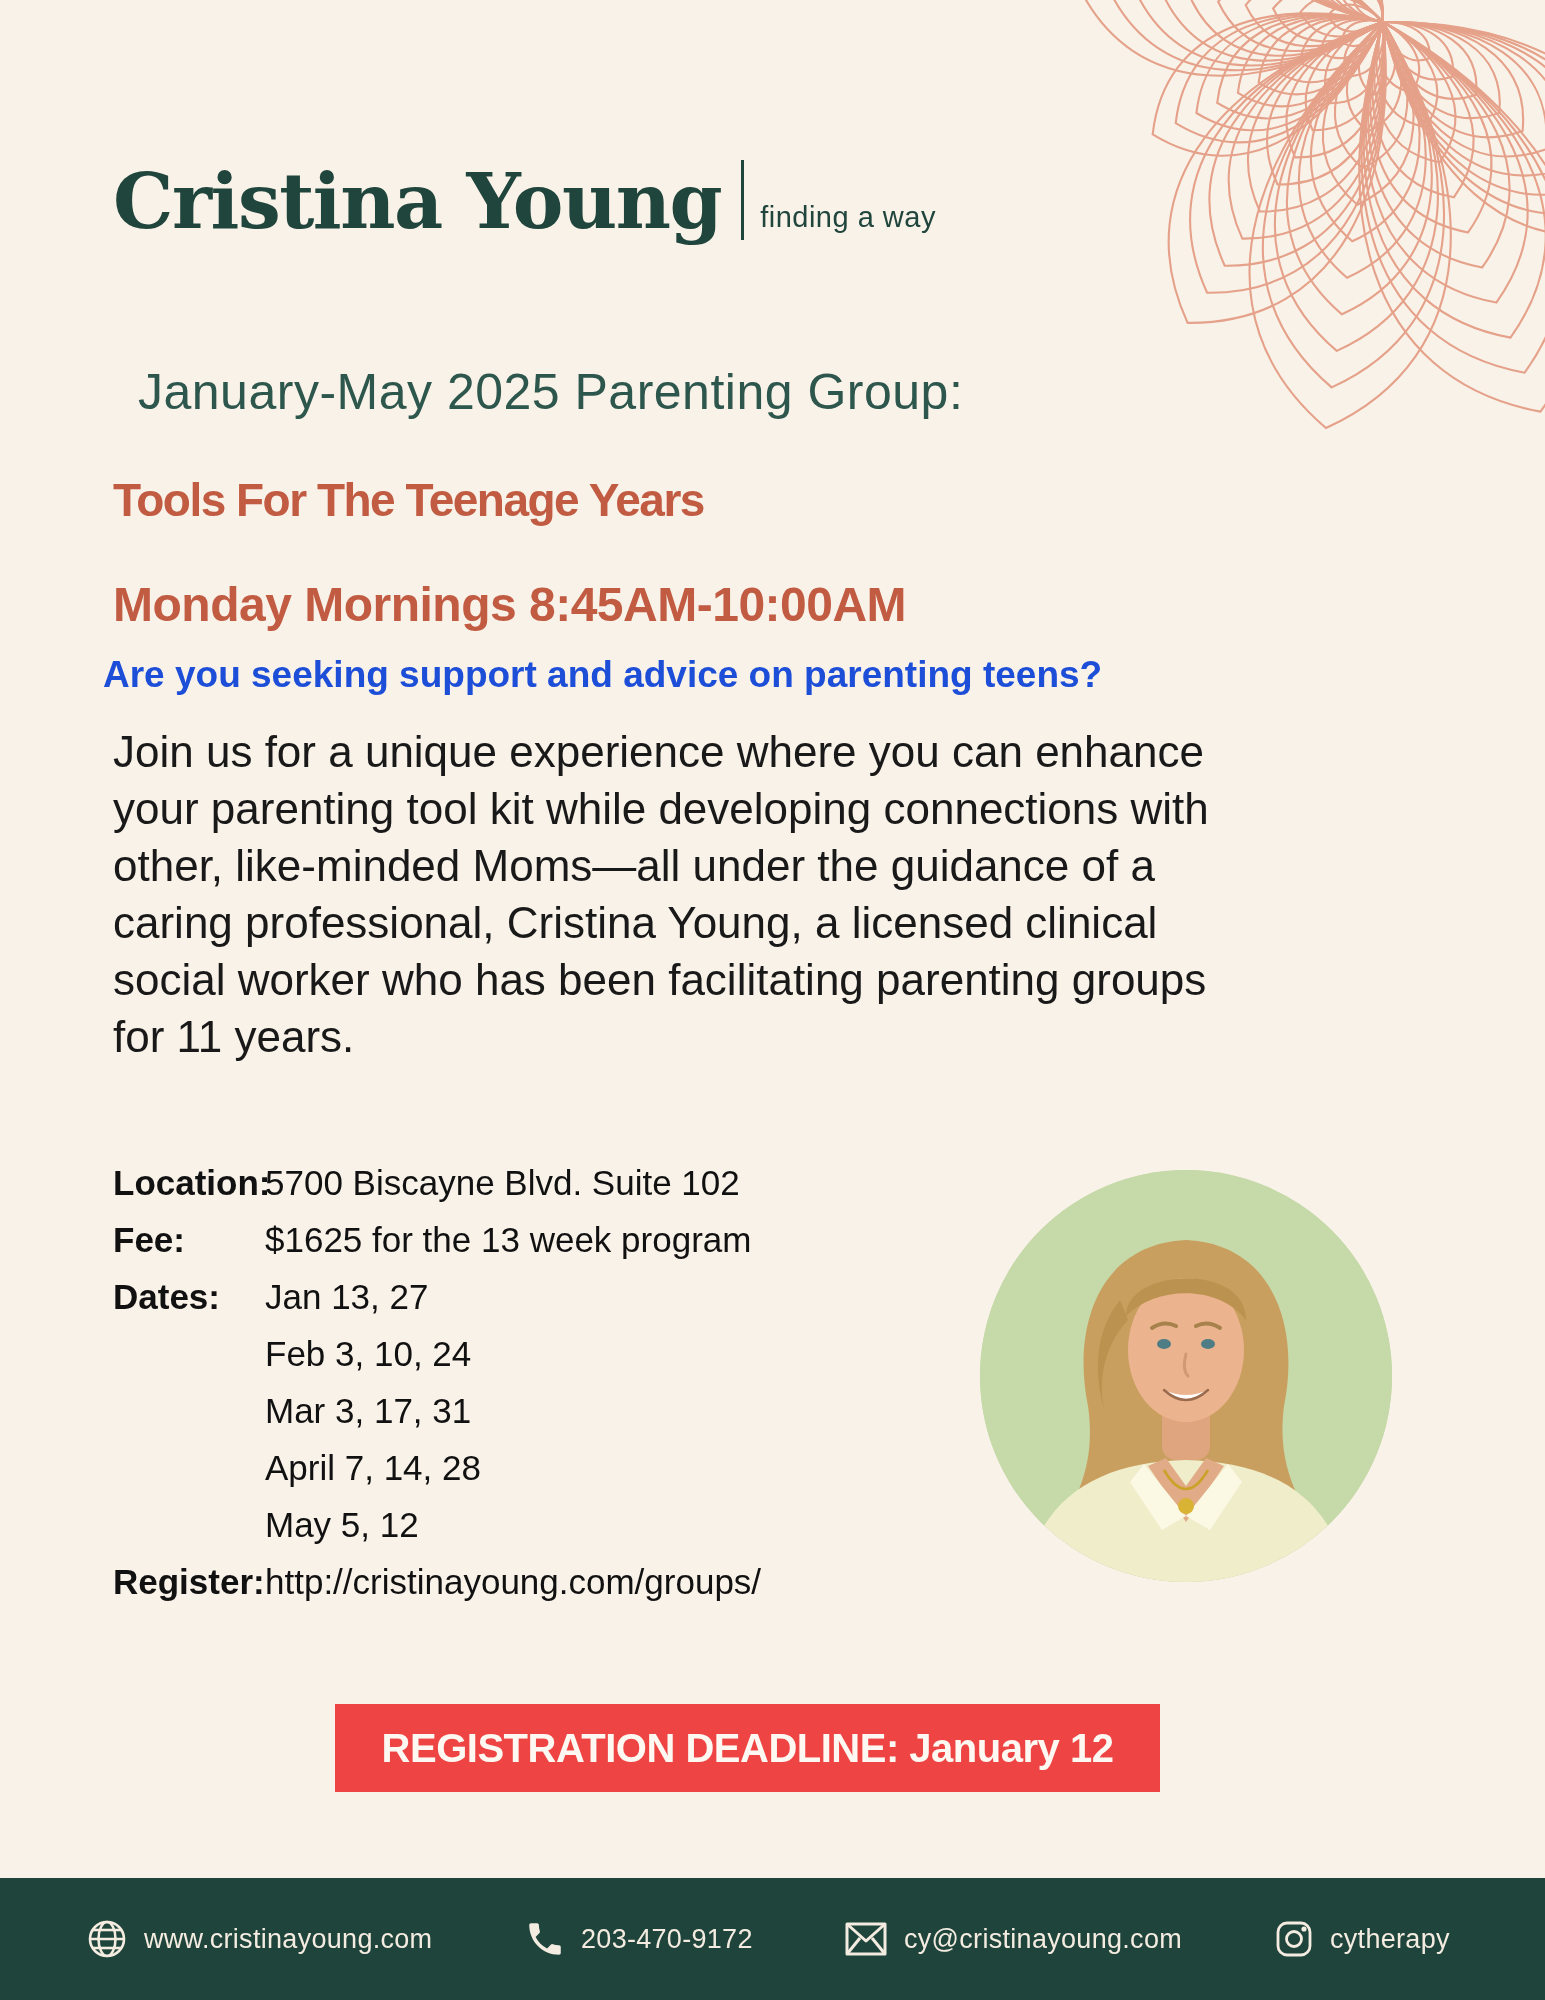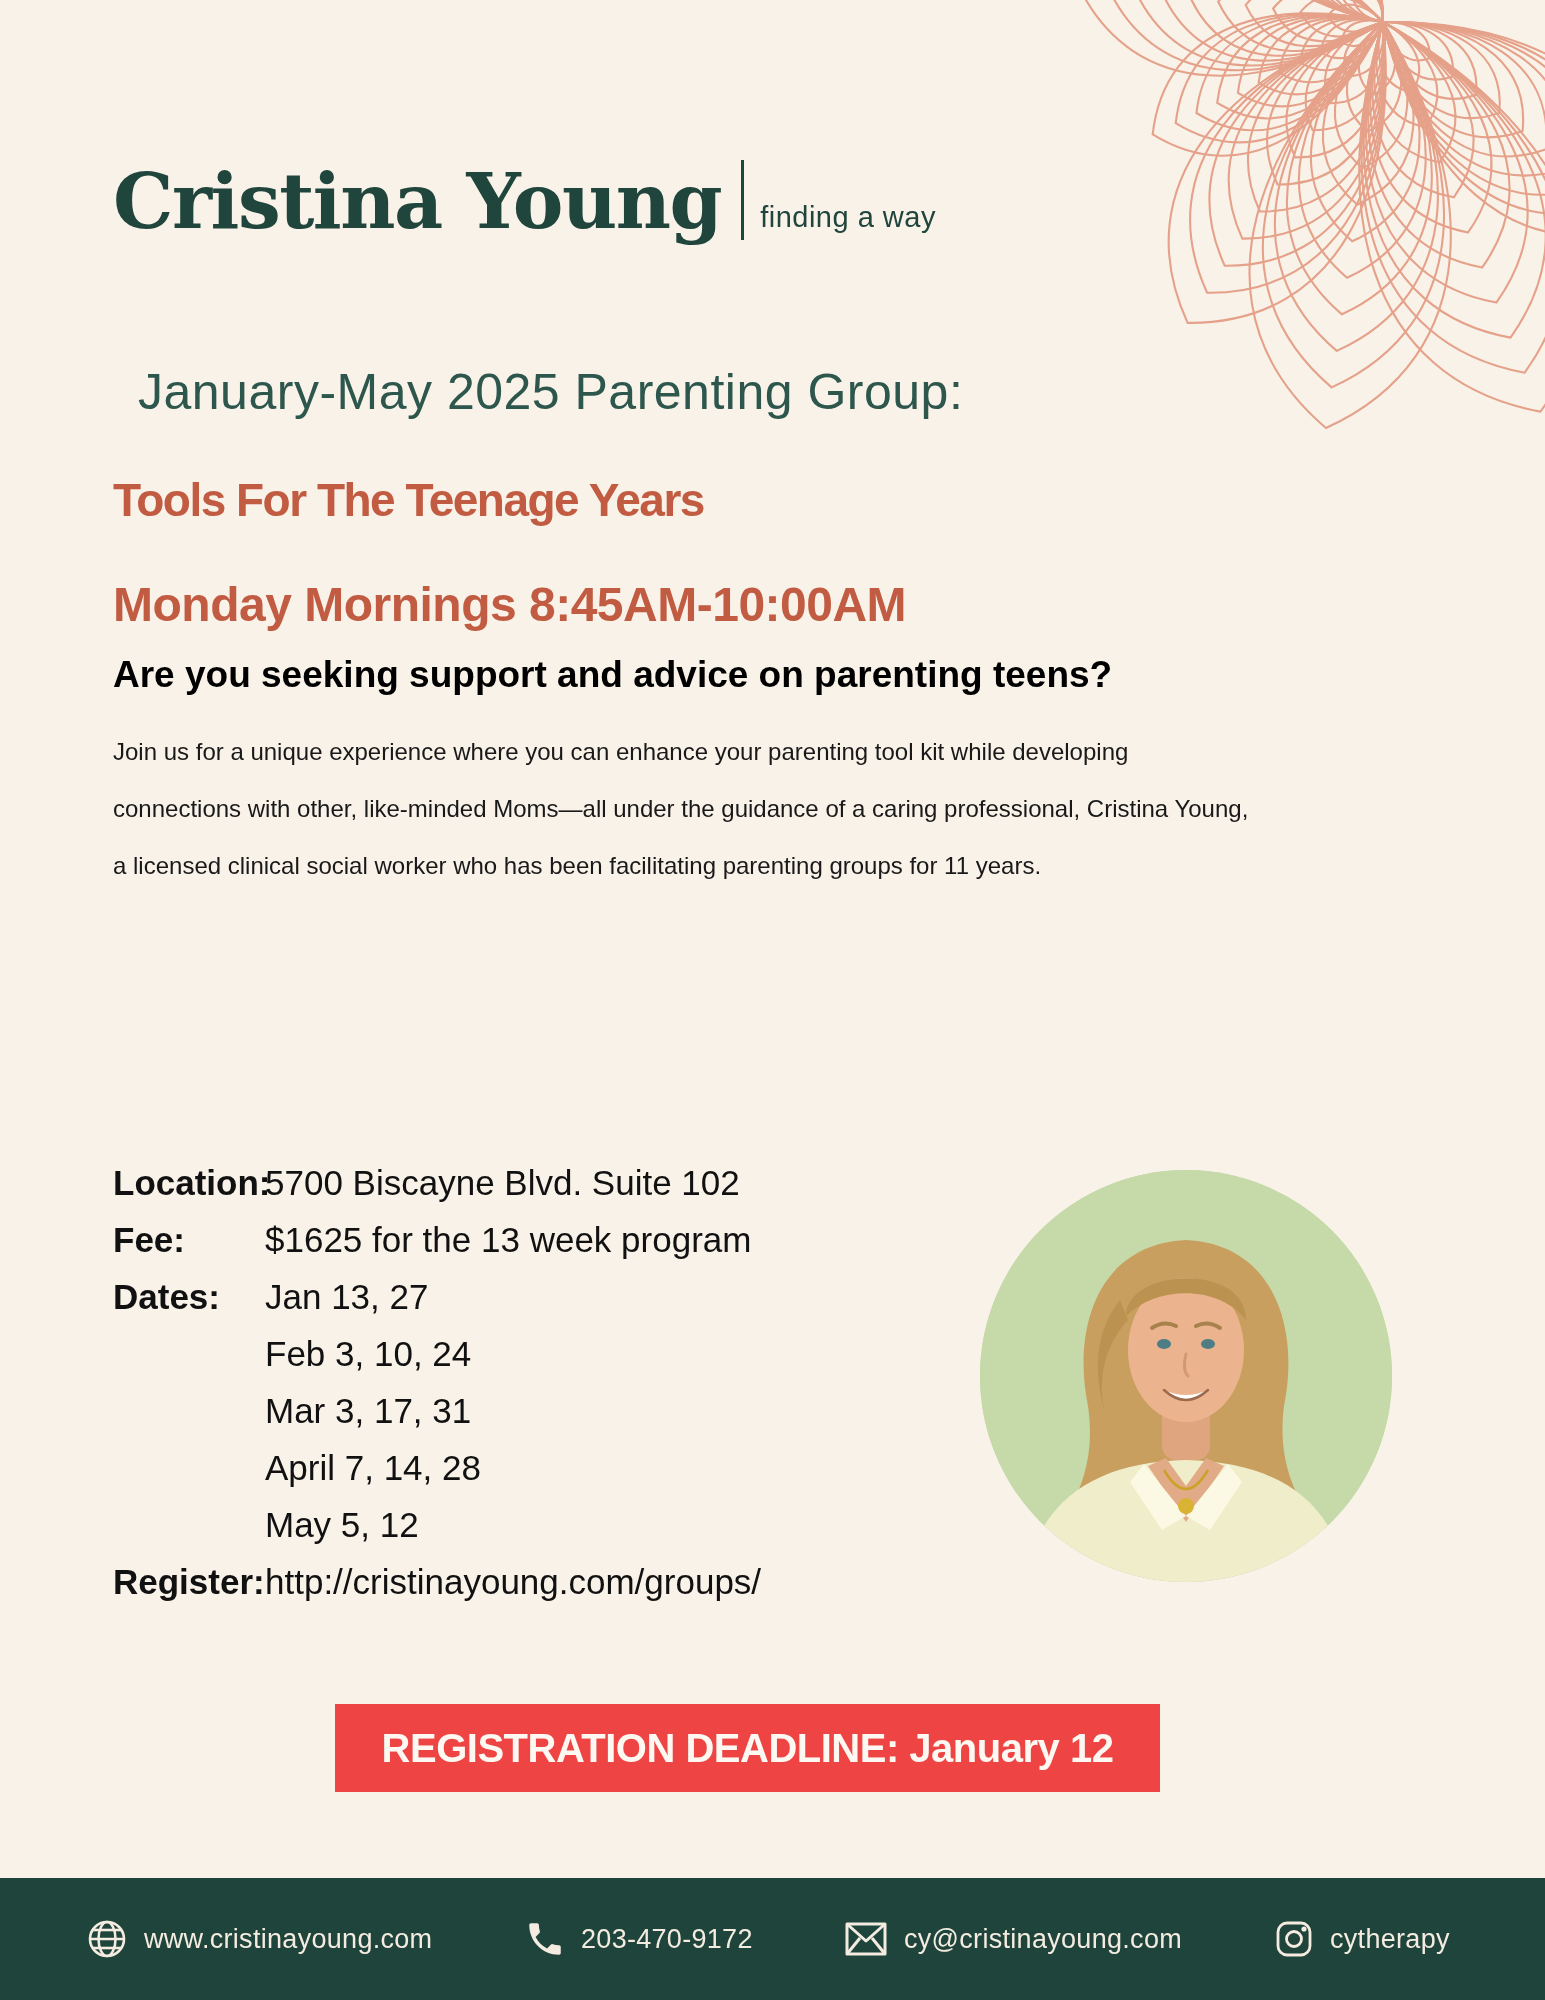--- a/index.html
+++ b/index.html
@@ -22,23 +22,23 @@
     font-weight:bold;font-size:76px;line-height:1;letter-spacing:-1.5px;
     color:#20453c;
   }
   .logo-bar{width:3px;height:80px;background:#20453c;margin:0 16px 0 20px;}
   .logo-tagline{font-size:29px;color:#20453c;line-height:1;margin-bottom:8px;letter-spacing:.5px;}
 
   .kicker{position:absolute;left:138px;top:367px;font-size:50px;line-height:1;color:#2d564c;letter-spacing:.5px;}
 
   .title{position:absolute;left:113px;top:477px;font-size:46px;line-height:1;font-weight:bold;color:#c15b42;letter-spacing:-1.5px;}
   .schedule{position:absolute;left:113px;top:581px;font-size:48px;line-height:1;font-weight:bold;color:#c15b42;letter-spacing:-.5px;}
-  .question{position:absolute;left:113px;top:656px;font-size:37px;line-height:1;font-weight:bold;color:#000000;}
-
-  .about{position:absolute;left:113px;top:723px;width:1150px;font-size:24px;line-height:57px;color:#191919;}
+  .question{position:absolute;left:103px;top:656px;font-size:37px;line-height:1;font-weight:bold;color:#1d4ed8;}
+
+  .about{position:absolute;left:113px;top:723px;width:1150px;font-size:44px;line-height:57px;color:#191919;}
 
   .details{position:absolute;left:113px;top:1154px;font-size:35px;line-height:57px;}
   .detail-row{display:grid;grid-template-columns:152px auto;}
   .detail-label{font-weight:bold;color:#111;}
   .detail-value{color:#111;}
 
   
   .photo{position:absolute;left:980px;top:1170px;width:412px;height:412px;border-radius:50%;overflow:hidden;background:#c6d9a8;}
 
   .banner{

